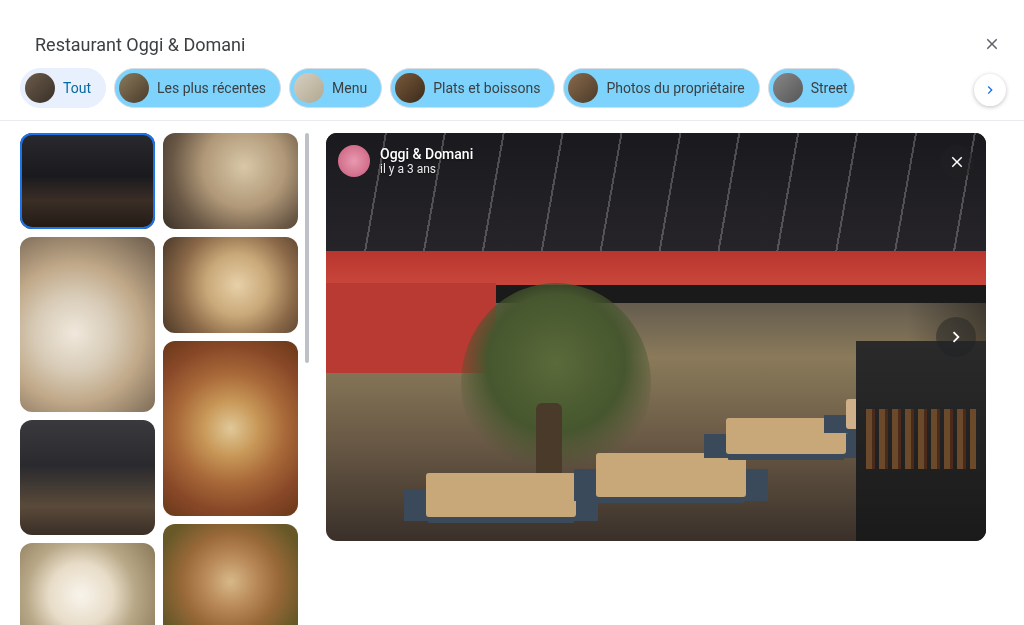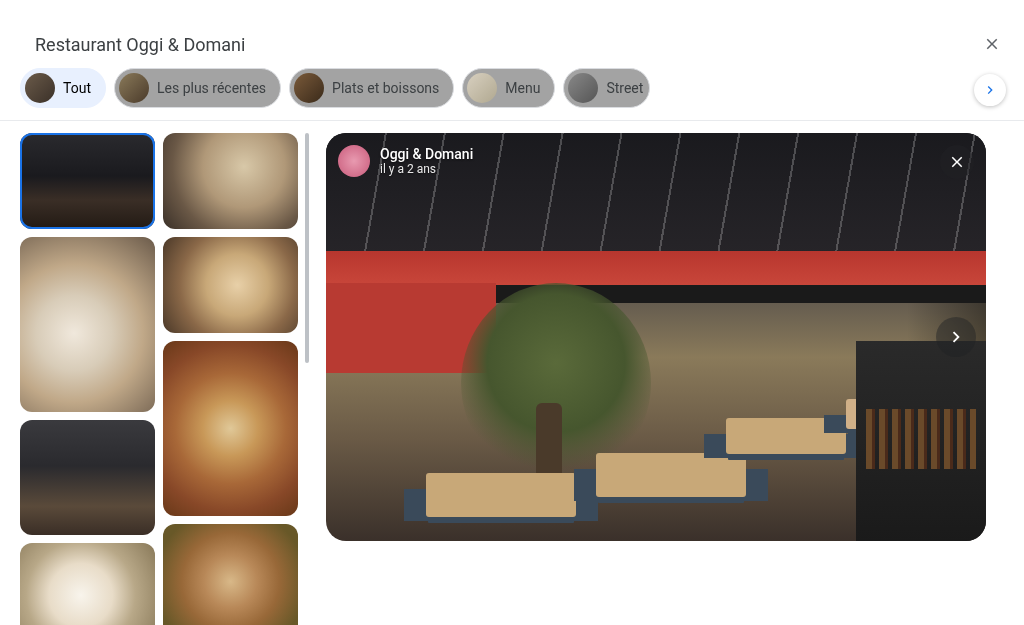--- a/index.html
+++ b/index.html
@@ -39,28 +39,28 @@
   }
   .chip {
     display: inline-flex;
     align-items: center;
     gap: 8px;
     border: 1px solid #dadce0;
     border-radius: 20px;
     padding: 4px 14px 4px 4px;
     font-size: 14px;
     color: #3c4043;
-    background: #a3a3a3;
+    background: #7dd3fc;
     cursor: pointer;
     white-space: nowrap;
   }
   .chip.active {
     background: #e8f0fe;
     border-color: #e8f0fe;
-    color: #000000;
+    color: #0369a1;
   }
   .chip-thumb {
     width: 30px; height: 30px;
     border-radius: 50%;
     background: linear-gradient(135deg,#6b5b4a,#3a3028);
     flex-shrink: 0;
   }
   .chip-thumb.t2 { background: linear-gradient(135deg,#8a7a5a,#4a3a2a); }
   .chip-thumb.t3 { background: linear-gradient(135deg,#d8d0c0,#b0a890); }
   .chip-thumb.t4 { background: linear-gradient(135deg,#7a5a3a,#3a2a1a); }
@@ -138,21 +138,21 @@
   }
 
   .main-view {
     flex: 1;
     padding: 12px 20px 0 12px;
   }
   .photo-frame {
     position: relative;
     width: 660px;
     height: 408px;
-    border-radius: 20px;
+    border-radius: 11px;
     overflow: hidden;
     background:
       linear-gradient(180deg, rgba(0,0,0,0.55) 0%, rgba(0,0,0,0) 22%),
       linear-gradient(90deg, rgba(0,0,0,0) 88%, rgba(0,0,0,0.4) 100%),
       linear-gradient(180deg,#1e1e22 0%,#262428 14%,#b83a32 20%,#c24238 23%,#3a3a42 26%,#8a7a5a 55%,#6a5a46 75%,#3a302a 100%),
       #222;
   }
   
   .roof {
     position:absolute; inset:0 0 auto 0; height:120px;
@@ -261,26 +261,30 @@
 <div class="filters">
   <div class="chip active">
     <span class="chip-thumb"></span>
     <span>Tout</span>
   </div>
   <div class="chip">
     <span class="chip-thumb t2"></span>
     <span>Les plus récentes</span>
   </div>
   <div class="chip">
+    <span class="chip-thumb t3"></span>
+    <span>Menu</span>
+  </div>
+  <div class="chip">
     <span class="chip-thumb t4"></span>
     <span>Plats et boissons</span>
   </div>
   <div class="chip">
-    <span class="chip-thumb t3"></span>
-    <span>Menu</span>
+    <span class="chip-thumb t6"></span>
+    <span>Photos du propriétaire</span>
   </div>
   <div class="chip" style="padding-right:6px;">
     <span class="chip-thumb t7"></span>
     <span>Street</span>
   </div>
   <div class="filters-next">
     <svg width="16" height="16" viewBox="0 0 24 24">
         <path fill="currentColor" d="m8.59 16.59 1.41 1.41 6-6-6-6-1.41 1.41L13.17 12z"></path>
       </svg>
   </div>
@@ -318,21 +322,21 @@
         <div class="table t-d"></div>
         <div class="table t-e"></div>
       </div>
       <div class="bar"></div>
       <div class="bottles"></div>
 
       <div class="uploader">
         <div class="avatar"></div>
         <div>
           <div class="name">Oggi &amp; Domani</div>
-          <div class="time">il y a 2 ans</div>
+          <div class="time">il y a 3 ans</div>
         </div>
       </div>
 
 
       <div class="photo-close">
         <svg width="18" height="18" viewBox="0 0 24 24">
             <path fill="currentColor" d="M19 6.41 17.59 5 12 10.59 6.41 5 5 6.41 10.59 12 5 17.59 6.41 19 12 13.41 17.59 19 19 17.59 13.41 12z"></path>
           </svg>
       </div>
       <div class="photo-next">

